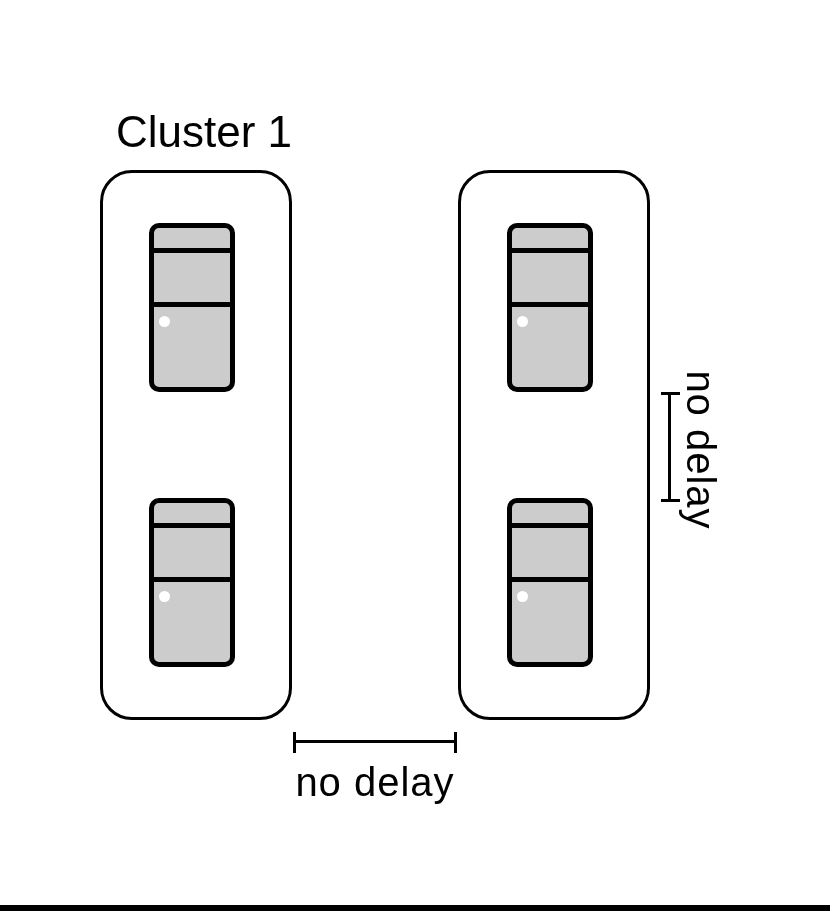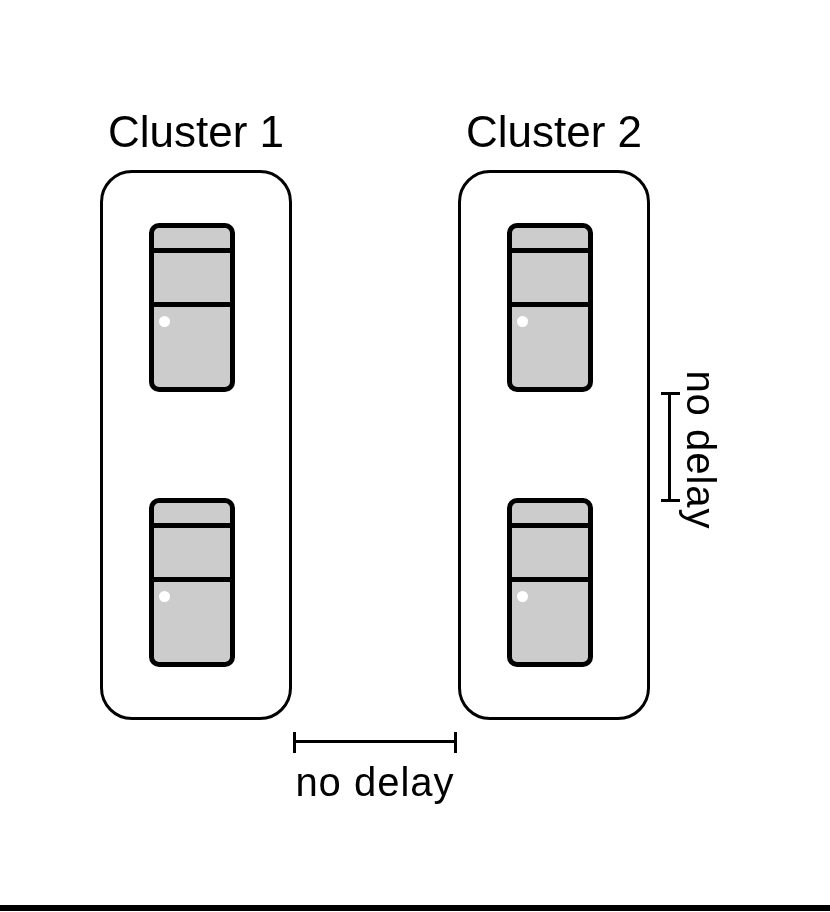--- a/index.html
+++ b/index.html
@@ -15,21 +15,21 @@
     font-family: "Liberation Sans", sans-serif;
     color: var(--outline, #000000);
     overflow: hidden;
   }
 
   
   .cluster-title {
     position: absolute;
     top: 110px;
     width: 192px;
-    text-align: center;
+    text-align: right;
     font-size: 44px;
     line-height: 1;
     white-space: nowrap;
     color: var(--outline, #000000);
   }
   .title-c1 { left: 100px; }
   .title-c2 { left: 458px; }
 
   
   .cluster-box {
@@ -155,21 +155,20 @@
     background: var(--outline, #000000);
   }
 </style>
 </head>
 <body>
 
 <div class="canvas">
 
   <div class="cluster-title title-c1">Cluster 1</div>
 
-  <div class="cluster-title title-c2">Cluster 2</div>
 
   <div class="cluster-box box-c1">
     <div class="server server-top">
       <div class="band band1"></div>
       <div class="band band2"></div>
       <div class="led"></div>
     </div>
     <div class="server server-bottom">
       <div class="band band1"></div>
       <div class="band band2"></div>

